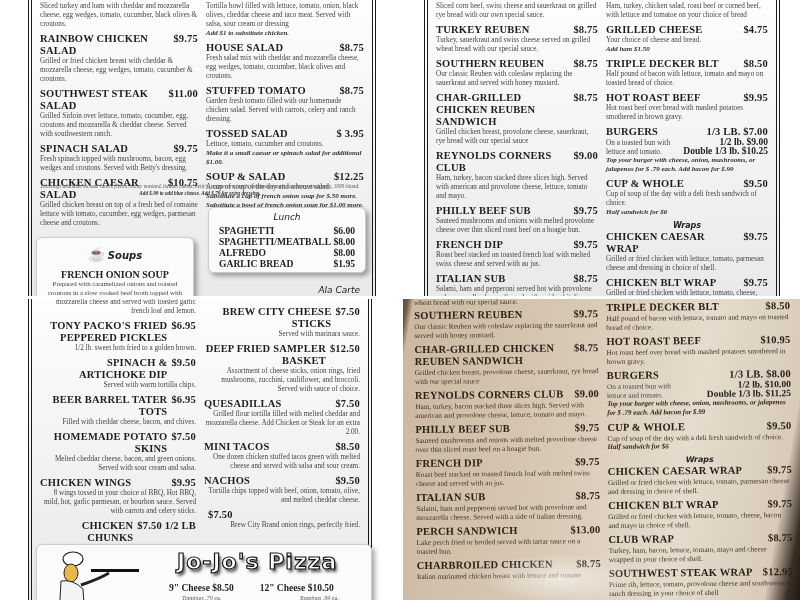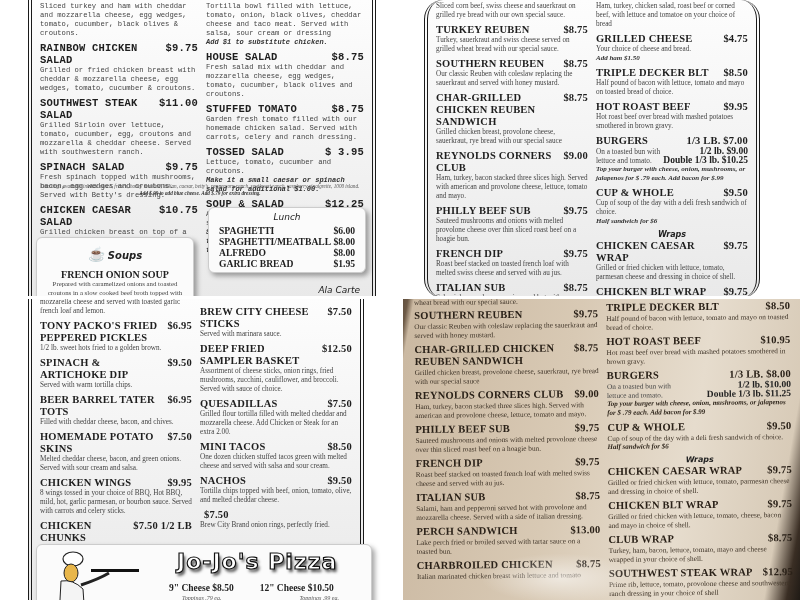--- a/index.html
+++ b/index.html
@@ -10,23 +10,23 @@
   .q-tl { left: 0; top: 0; width: 400px; height: 298px; background: #fff; }
   .q-tr { left: 400px; top: 0; width: 400px; height: 298px; background: #fff; }
   .q-bl { left: 0; top: 298px; width: 400px; height: 302px; background: #fff; }
   .q-br { left: 400px; top: 298px; width: 400px; height: 302px;
           background: linear-gradient(100deg, #5a4a3a 0px, #6d5a47 8px, #cbb9a2 14px, #d8c9b4 40%, #e6dccd 70%, #d8cbb8 92%, #3a2e24 97%, #1f1a15 100%); }
 
   
   .paper { position: absolute; top: 0; bottom: 0;
            background: linear-gradient(180deg, #fdfdfd 0%, #f1f1f1 60%, #e9e9e9 100%);
            border-left: 4px double #1a1a1a; border-right: 4px double #1a1a1a; }
-  .q-tl .paper { left: 28px; right: 24px; font-family: Liberation Mono, monospace; }
-  .q-tr .paper { left: 424px; left: 24px; right: 40px; border-radius: 19px; }
-  .q-bl .paper { left: 28px; right: 36px; }
+  .q-tl .paper { left: 28px; right: 24px; }
+  .q-tr .paper { left: 424px; left: 24px; right: 20px; }
+  .q-bl .paper { left: 28px; right: 28px; text-align: right; }
 
   .cols { position: absolute; left: 8px; right: 8px; top: 0; bottom: 0; display: flex; gap: 8px; }
   .col { flex: 1; position: relative; }
 
   .item { margin-bottom: 4px; }
   .item-head { display: flex; justify-content: space-between; align-items: baseline;
                font-weight: bold; font-size: 10.5px; letter-spacing: 0.2px; color: #1e1e1e; line-height: 12px; text-transform: uppercase; }
   .item-head .price { white-space: nowrap; padding-left: 4px; }
   .item-desc { font-size: 7.2px; line-height: 9px; color: #444; }
   .item-note { font-size: 7px; line-height: 9px; font-style: italic; font-weight: bold; color: #333; }

